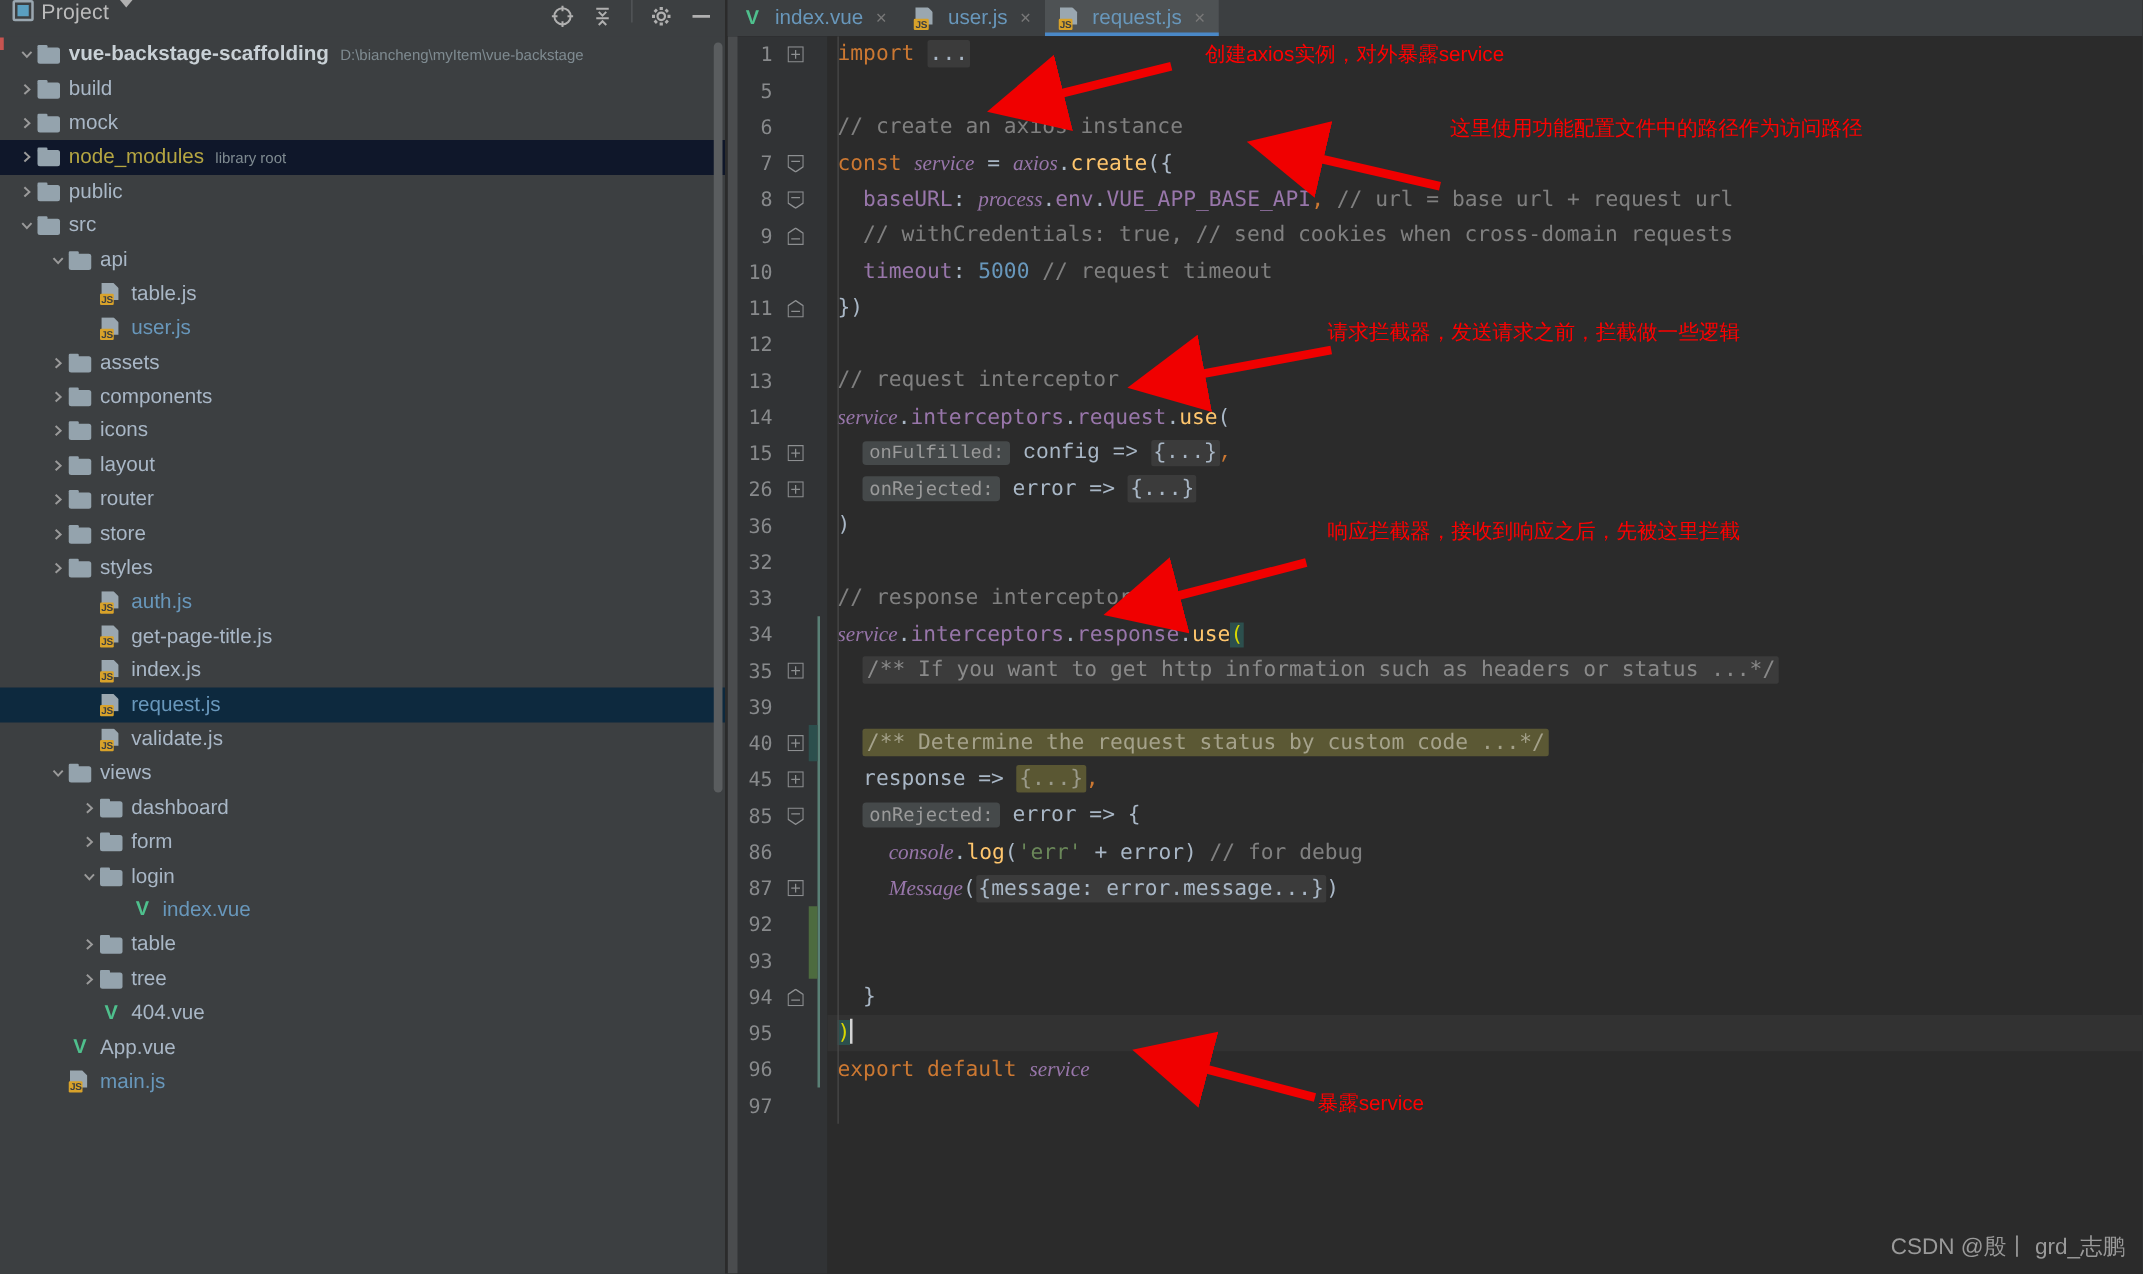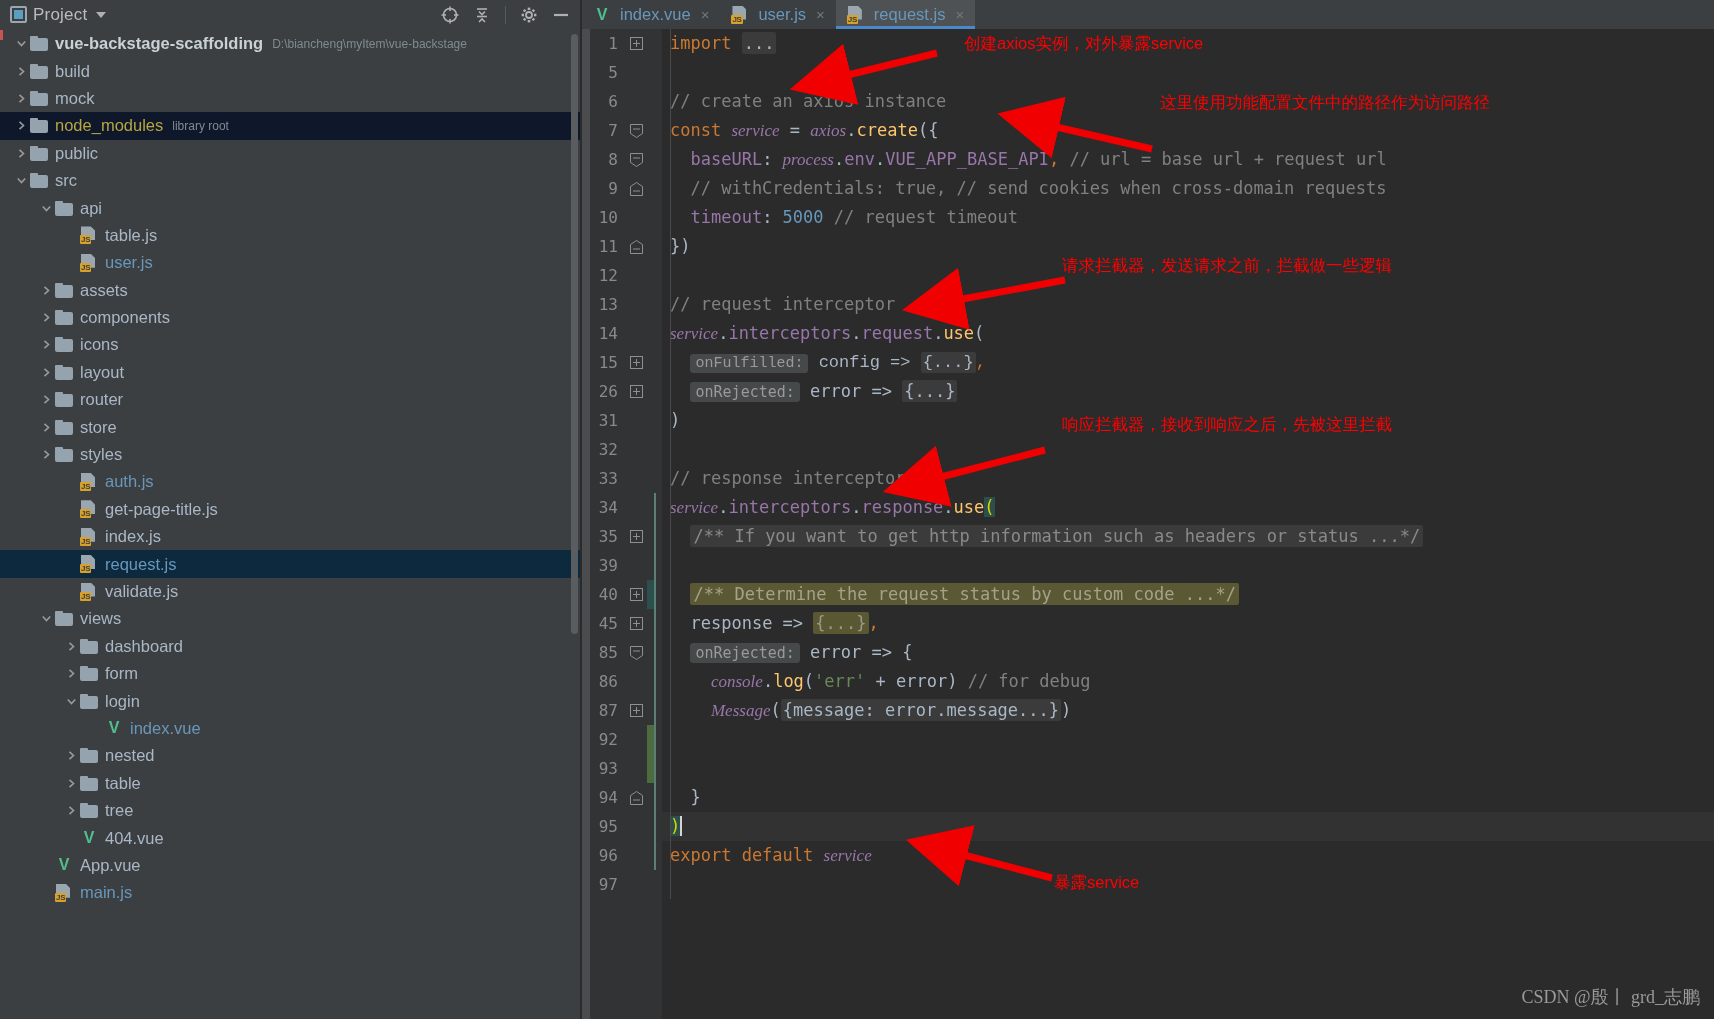--- a/index.html
+++ b/index.html
@@ -13,21 +13,21 @@
 
   
   .left-panel {
     width: 580px; height: 1019px;
     background: #3c3f41;
     display: flex; flex-direction: column;
     position: relative;
     flex: 0 0 580px;
   }
   .panel-header {
-    height: 29px; display: flex; align-items: center;
+    height: 29px; display: flex; align-items: flex-start;
     padding: 0 6px 0 10px; gap: 6px;
     background: #3c3f41;
   }
   .panel-title {
     color: #bbbbbb; font-size: 17px; letter-spacing: .2px;
   }
   .proj-icon {
     width: 17px; height: 17px; border: 2px solid #9aa7b0; border-radius: 2px;
     display:inline-block; position: relative; background:#3c3f41;
   }
@@ -199,21 +199,21 @@
 
   
   .anno{
     position:absolute; color:#ff0000; font-size:16.5px;
     font-family:"Liberation Sans", sans-serif; white-space:nowrap;
     z-index:30; pointer-events:none;
   }
   .arrowsvg{ position:absolute; z-index:29; pointer-events:none; }
   .watermark{
     position:absolute; right:14px; bottom:10px; color:#9a9a9a;
-    font-size:18px; z-index:30; font-family:Liberation Serif, serif;
+    font-size:18px; z-index:30; font-family:Liberation Sans, sans-serif;
   }
   .redsliver{
     position:absolute; left:0; top:30px; width:3px; height:10px; background:#c75450;
   }
 </style>
 </head>
 <body>
 
 <div id="app">
 
@@ -496,30 +496,20 @@
           <span class="lbl-name lbl-blue">index.vue</span>
         </div>
         <div class="row">
           <span style="flex: 0 0 62px;"></span>
           <span class="arrow">
             <svg width="11" height="11" viewBox="0 0 11 11">
               <polyline points="3.5,1.8 7.5,5.5 3.5,9.2" fill="none" stroke="#9a9a9a" stroke-width="1.6"></polyline>
             </svg>
           </span>
           <span class="folder-ico"></span>
-          <span class="lbl-name lbl-folder">nested</span>
-        </div>
-        <div class="row">
-          <span style="flex: 0 0 62px;"></span>
-          <span class="arrow">
-            <svg width="11" height="11" viewBox="0 0 11 11">
-              <polyline points="3.5,1.8 7.5,5.5 3.5,9.2" fill="none" stroke="#9a9a9a" stroke-width="1.6"></polyline>
-            </svg>
-          </span>
-          <span class="folder-ico"></span>
           <span class="lbl-name lbl-folder">table</span>
         </div>
         <div class="row">
           <span style="flex: 0 0 62px;"></span>
           <span class="arrow">
             <svg width="11" height="11" viewBox="0 0 11 11">
               <polyline points="3.5,1.8 7.5,5.5 3.5,9.2" fill="none" stroke="#9a9a9a" stroke-width="1.6"></polyline>
             </svg>
           </span>
           <span class="folder-ico"></span>
@@ -624,21 +614,21 @@
             </svg>
           </div>
           <div class="gutter-num" style="top: 348px; line-height: 29px;">26</div>
           <div class="fold" style="top: 356px;">
             <svg width="13" height="13" viewBox="0 0 13 13">
               <rect x="0.5" y="0.5" width="12" height="12" fill="none" stroke="#8d8f91"></rect>
               <line x1="3" y1="6.5" x2="10" y2="6.5" stroke="#8d8f91"></line>
               <line x1="6.5" y1="3" x2="6.5" y2="10" stroke="#8d8f91"></line>
             </svg>
           </div>
-          <div class="gutter-num" style="top: 377px; line-height: 29px;">31</div>
+          <div class="gutter-num" style="top: 377px; line-height: 29px;">36</div>
           <div class="gutter-num" style="top: 406px; line-height: 29px;">32</div>
           <div class="gutter-num" style="top: 435px; line-height: 29px;">33</div>
           <div class="gutter-num" style="top: 464px; line-height: 29px;">34</div>
           <div class="gutter-num" style="top: 493px; line-height: 29px;">35</div>
           <div class="fold" style="top: 501px;">
             <svg width="13" height="13" viewBox="0 0 13 13">
               <rect x="0.5" y="0.5" width="12" height="12" fill="none" stroke="#8d8f91"></rect>
               <line x1="3" y1="6.5" x2="10" y2="6.5" stroke="#8d8f91"></line>
               <line x1="6.5" y1="3" x2="6.5" y2="10" stroke="#8d8f91"></line>
             </svg>

